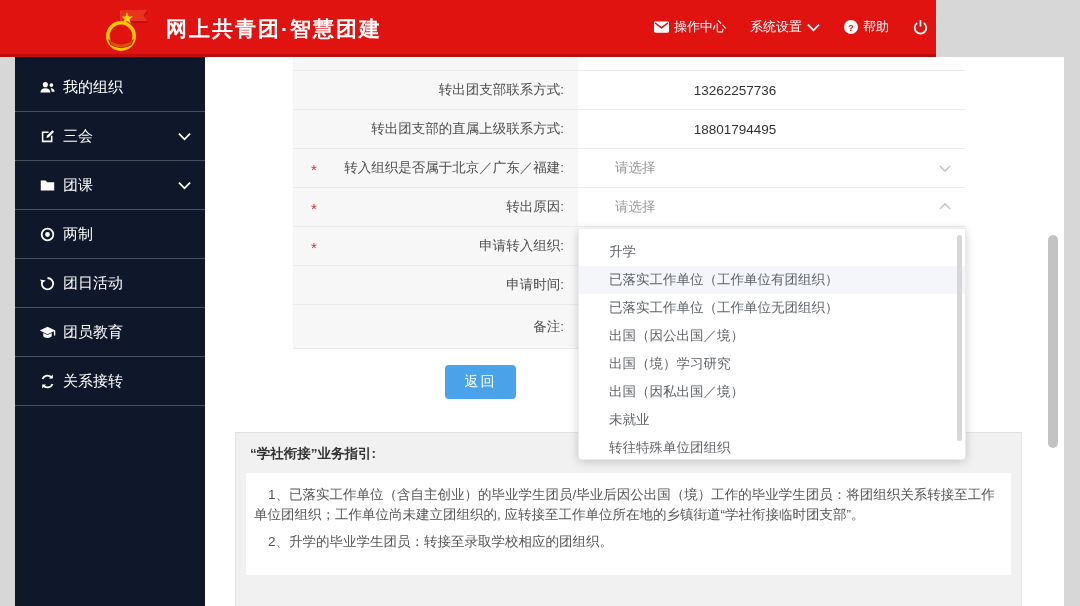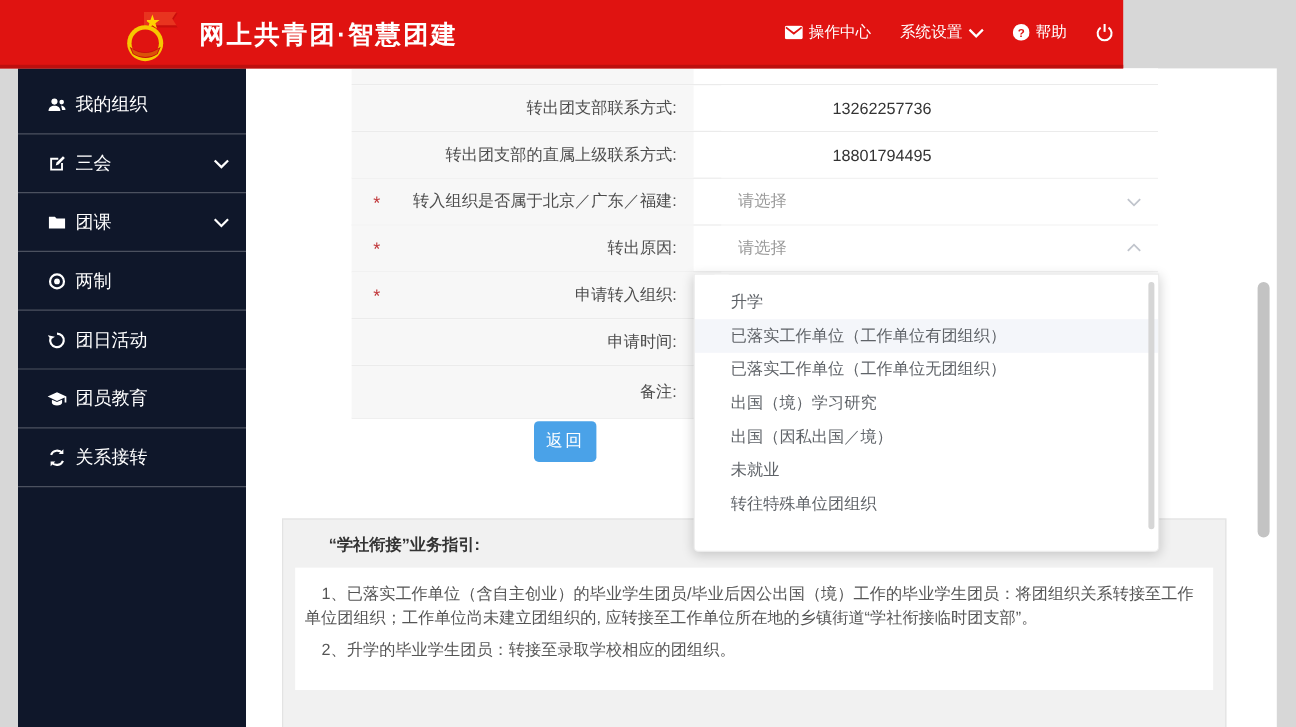--- a/index.html
+++ b/index.html
@@ -27,34 +27,34 @@
   .flbl{width:285px;box-sizing:border-box;background:#f7f7f7;display:flex;align-items:center;justify-content:flex-end;
         padding-right:14px;font-size:13.5px;color:#4d4d4d;position:relative;}
   .req::before{content:"*";position:absolute;left:18px;top:50%;transform:translateY(-42%);color:#c03639;font-size:15px;}
   .fval{flex:1;background:#fff;display:flex;align-items:center;padding-left:14px;font-size:13.5px;color:#333;position:relative;}
   .fval.center{justify-content:center;padding-left:0;padding-right:96px;}
   .fval .placeholder{color:#9a9a9a;}
   .fval .chev{position:absolute;right:14px;top:50%;transform:translateY(-50%);}
   .fval .chev.up{transform:translateY(-50%) rotate(180deg);}
   .h13{height:13px;} .h38{height:38px;} .h43{height:43px;}
   
-  .back-btn{position:absolute;left:445px;top:351px;width:52px;height:34px;background:#4aa2e8;border:none;border-radius:4px;
+  .back-btn{position:absolute;left:445px;top:365px;width:71px;height:34px;background:#4aa2e8;border:none;border-radius:4px;
             color:#fff;font-size:14px;letter-spacing:2px;cursor:pointer;z-index:5;font-family:inherit;}
   
   .dropdown{position:absolute;left:578px;top:228px;width:388px;height:232px;background:#fff;z-index:40;
             box-shadow:0 2px 10px rgba(0,0,0,.18);border:1px solid #ececec;border-radius:0 0 4px 4px;
             box-sizing:border-box;padding-top:9px;overflow:hidden;}
   .dropdown .notch{position:absolute;left:18px;top:-5px;width:9px;height:9px;background:#fff;transform:rotate(45deg);}
   .opt{height:28px;line-height:28px;padding-left:30px;font-size:13.5px;color:#5f6368;cursor:pointer;white-space:nowrap;}
   .opt.hl{background:#f4f6fa;}
   .dd-thumb{position:absolute;right:3px;top:6px;width:5px;height:206px;background:#d6d6d6;border-radius:3px;}
   
   .guide{position:absolute;left:235px;top:432px;width:787px;height:190px;background:#f1f1f1;border:1px solid #e3e3e3;
          box-sizing:border-box;z-index:3;}
-  .guide-title{padding:12px 14px 10px;font-size:13.5px;font-weight:bold;color:#333;margin-left:24px;}
+  .guide-title{padding:12px 14px 10px;font-size:13.5px;font-weight:bold;color:#333;}
   .guide-body{margin:0 10px 10px;background:#fff;padding:12px 16px 16px 8px;font-size:13.5px;color:#555;line-height:20px;}
   .guide-body p{margin:0 0 7px;text-indent:14px;}
   
   .page-thumb{position:absolute;left:1048px;top:235px;width:10px;height:213px;background:#c3c3c3;border-radius:5px;z-index:45;}
 </style>
 </head>
 <body>
 
 <div class="stage">
 
@@ -241,20 +241,21 @@
       <p>2、升学的毕业学生团员：转接至录取学校相应的团组织。</p>
 
     </div>
   </div>
 
   <div class="dropdown">
     <div class="notch"></div>
     <div class="opt">升学</div>
     <div class="opt hl">已落实工作单位（工作单位有团组织）</div>
     <div class="opt">已落实工作单位（工作单位无团组织）</div>
+    <div class="opt">出国（因公出国／境）</div>
     <div class="opt">出国（境）学习研究</div>
     <div class="opt">出国（因私出国／境）</div>
     <div class="opt">未就业</div>
     <div class="opt">转往特殊单位团组织</div>
     <div class="dd-thumb"></div>
   </div>
 
   <div class="page-thumb"></div>
 
 </div>

